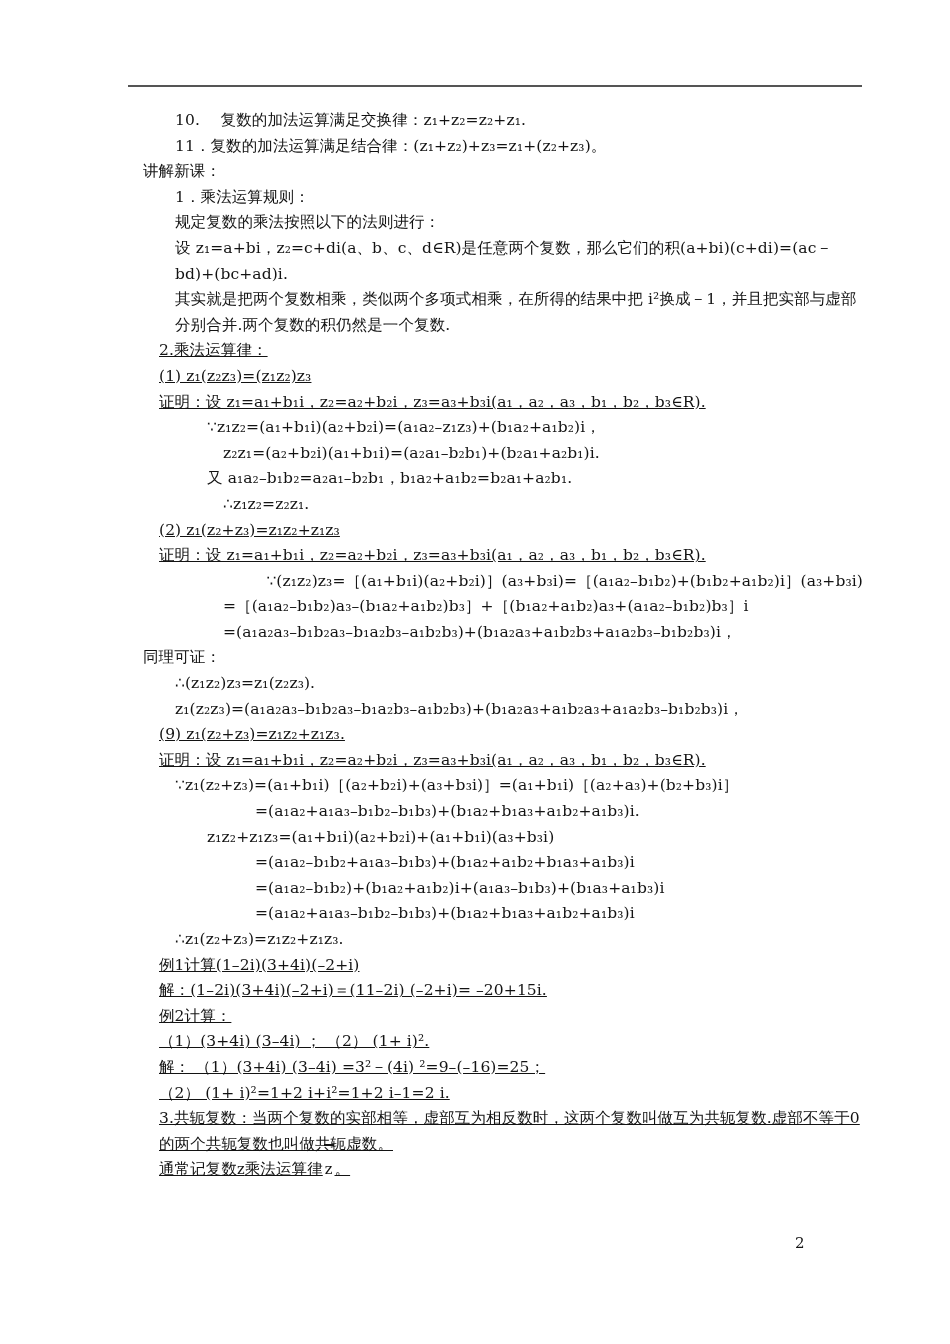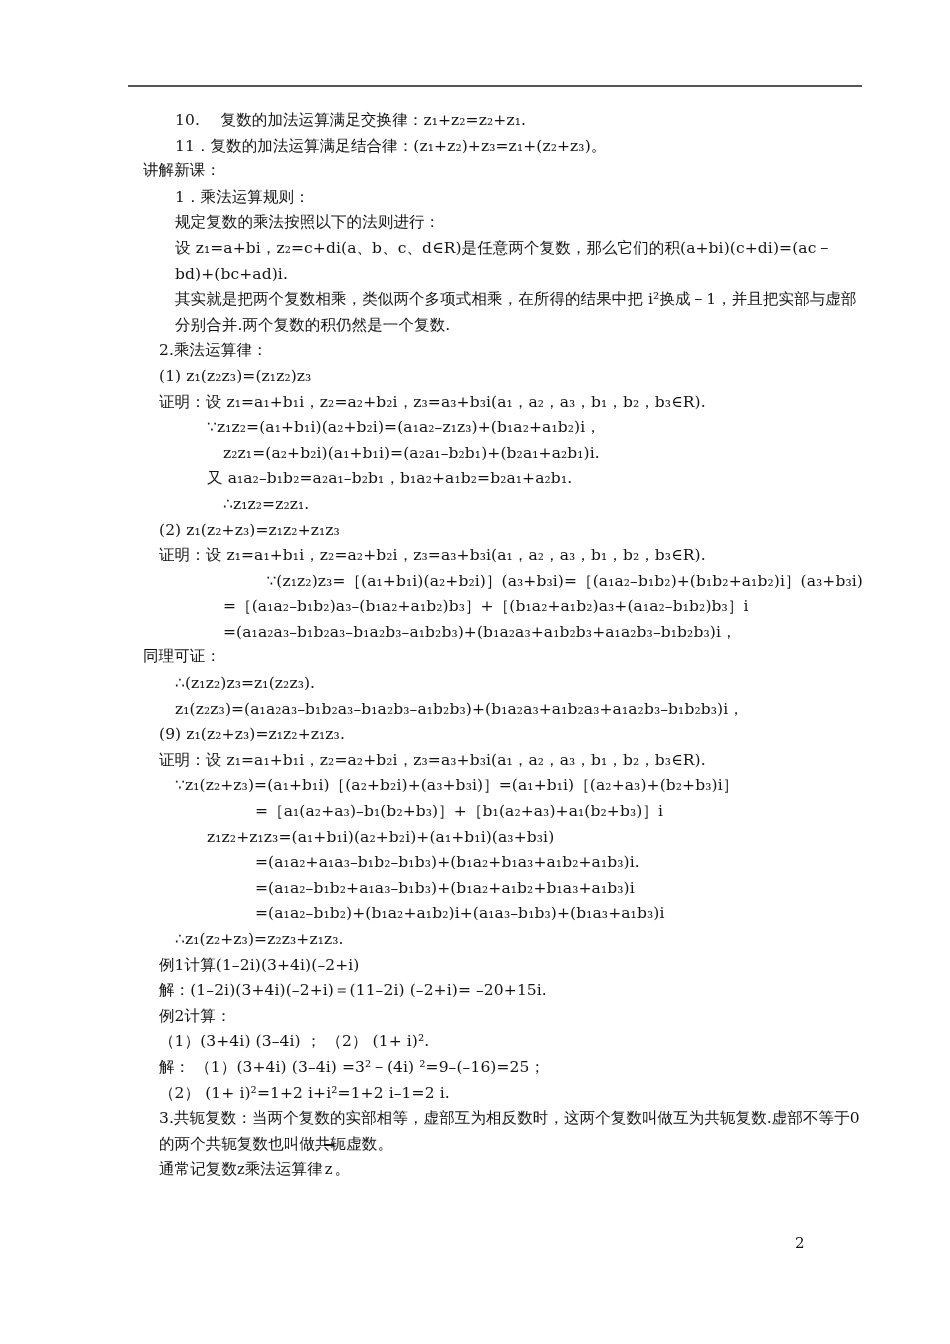--- a/index.html
+++ b/index.html
@@ -42,22 +42,22 @@
     white-space: nowrap;
     letter-spacing: 0.1px;
   }
   .wrapline {
     font-size: 15.5px;
     line-height: 25.6px;
     white-space: normal;
     letter-spacing: 0.1px;
   }
   
-  .i0  { padding-left: 0px; font-family: Liberation Mono, monospace; }
-  .i1  { padding-left: 16px; }
+  .i0  { padding-left: 0px; }
+  .i1  { padding-left: 16px; text-decoration: underline; }
   .i2  { padding-left: 32px; }
   .i3  { padding-left: 48px; text-align: right; }
   .i4  { padding-left: 64px; }
   .i5  { padding-left: 80px; }
   .i7  { padding-left: 112px; }
 
   
   .math {
     font-family: "DejaVu Serif", "Liberation Serif", serif;
     font-size: 14.5px;
@@ -115,26 +115,26 @@
     <div class="ln i3">∵(z₁z₂)z₃=［(a₁+b₁i)(a₂+b₂i)］(a₃+b₃i)=［(a₁a₂–b₁b₂)+(b₁b₂+a₁b₂)i］(a₃+b₃i)</div>
     <div class="ln i5">=［(a₁a₂–b₁b₂)a₃–(b₁a₂+a₁b₂)b₃］+［(b₁a₂+a₁b₂)a₃+(a₁a₂–b₁b₂)b₃］i</div>
     <div class="ln i5">=(a₁a₂a₃–b₁b₂a₃–b₁a₂b₃–a₁b₂b₃)+(b₁a₂a₃+a₁b₂b₃+a₁a₂b₃–b₁b₂b₃)i，</div>
     <div class="ln i0">同理可证：</div>
     <div class="ln i2">∴(z₁z₂)z₃=z₁(z₂z₃).</div>
     <div class="ln i2">z₁(z₂z₃)=(a₁a₂a₃–b₁b₂a₃–b₁a₂b₃–a₁b₂b₃)+(b₁a₂a₃+a₁b₂a₃+a₁a₂b₃–b₁b₂b₃)i，</div>
 
     <div class="ln i1">(9) z₁(z₂+z₃)=z₁z₂+z₁z₃.</div>
     <div class="ln i1">证明：设 z₁=a₁+b₁i，z₂=a₂+b₂i，z₃=a₃+b₃i(a₁，a₂，a₃，b₁，b₂，b₃∈R).</div>
     <div class="ln i2">∵z₁(z₂+z₃)=(a₁+b₁i)［(a₂+b₂i)+(a₃+b₃i)］=(a₁+b₁i)［(a₂+a₃)+(b₂+b₃)i］</div>
-    <div class="ln i7">=［a₁(a₂+a₃)–b₁(b₂+b₃)］+［b₁(a₂+a₃)+a₁(b₂+b₃)］i</div>
+    <div class="ln i7">=(a₁a₂+a₁a₃–b₁b₂–b₁b₃)+(b₁a₂+b₁a₃+a₁b₂+a₁b₃)i.</div>
     <div class="ln i4">z₁z₂+z₁z₃=(a₁+b₁i)(a₂+b₂i)+(a₁+b₁i)(a₃+b₃i)</div>
-    <div class="ln i7">=(a₁a₂+a₁a₃–b₁b₂–b₁b₃)+(b₁a₂+b₁a₃+a₁b₂+a₁b₃)i.</div>
     <div class="ln i7">=(a₁a₂–b₁b₂+a₁a₃–b₁b₃)+(b₁a₂+a₁b₂+b₁a₃+a₁b₃)i</div>
     <div class="ln i7">=(a₁a₂–b₁b₂)+(b₁a₂+a₁b₂)i+(a₁a₃–b₁b₃)+(b₁a₃+a₁b₃)i</div>
-    <div class="ln i2">∴z₁(z₂+z₃)=z₂z₃+z₁z₃.</div>
+    <div class="ln i7">=(a₁a₂+a₁a₃–b₁b₂–b₁b₃)+(b₁a₂+b₁a₃+a₁b₂+a₁b₃)i</div>
+    <div class="ln i2">∴z₁(z₂+z₃)=z₁z₂+z₁z₃.</div>
 
     <div class="ln i1">例1计算(1–2i)(3+4i)(–2+i)</div>
     <div class="ln i1">解：(1–2i)(3+4i)(–2+i)＝(11–2i) (–2+i)= –20+15i.</div>
     <div class="ln i1">例2计算：</div>
     <div class="ln i1">（1）(3+4i) (3–4i) ； （2） (1+ i)².</div>
     <div class="ln i1">解： （1）(3+4i) (3–4i) =3²－(4i) ²=9–(–16)=25；</div>
     <div class="ln i1">（2） (1+ i)²=1+2 i+i²=1+2 i–1=2 i.</div>
     <div class="wrapline i1">3.共轭复数：当两个复数的实部相等，虚部互为相反数时，这两个复数叫做互为共轭复数.虚部不等于0的两个共轭复数也叫做共轭虚数。</div>
 
     <div class="ln i1">

